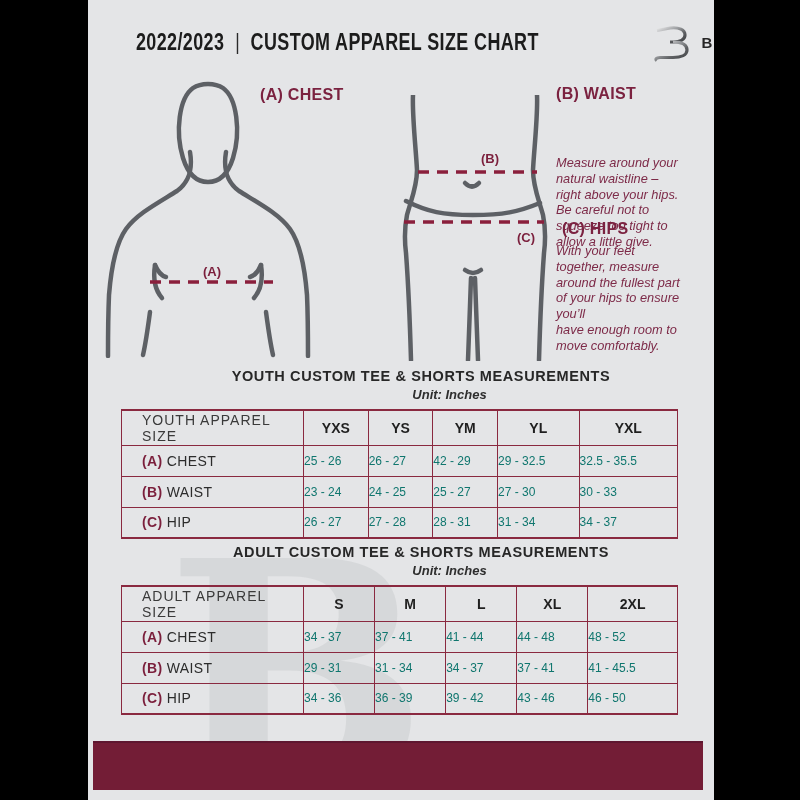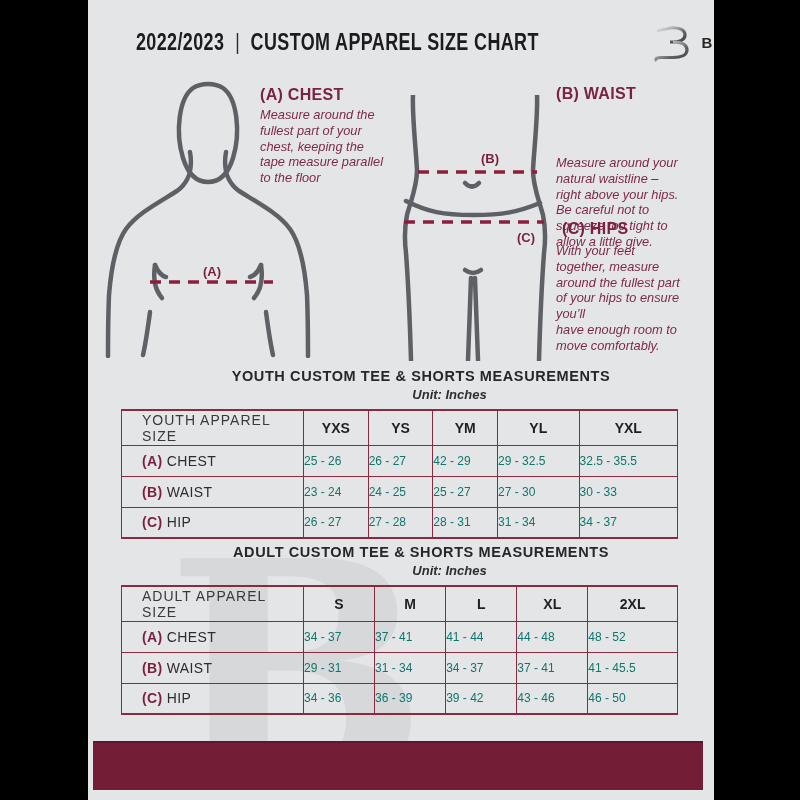--- a/index.html
+++ b/index.html
@@ -127,25 +127,20 @@
     <path d="M77 175 Q85 181 93 175"></path>
     <path d="M83 183 C82 210 81 240 80 265"></path>
     <path d="M87 183 C88 210 89 240 90 265"></path>
     <line class="dash" x1="30" y1="77" x2="149" y2="77"></line>
     <line class="dash" x1="16" y1="127" x2="156" y2="127"></line>
     <text x="102" y="68" text-anchor="middle">(B)</text>
     <text x="138" y="147" text-anchor="middle">(C)</text>
   </svg>
 
   <div class="inst-head inst-a-head">(A) CHEST</div>
-  <div class="inst-text inst-a-text">Measure around the
-fullest part of your
-chest, keeping the
-tape measure parallel
-to the floor</div>
   <div class="inst-head inst-b-head">(B) WAIST</div>
   <div class="inst-text inst-b-text">Measure around your
 natural waistline –
 right above your hips.
 Be careful not to
 squeeze too tight to
 allow a little give.</div>
   <div class="inst-head inst-c-head">(C) HIPS</div>
   <div class="inst-text inst-c-text">With your feet
 together, measure

